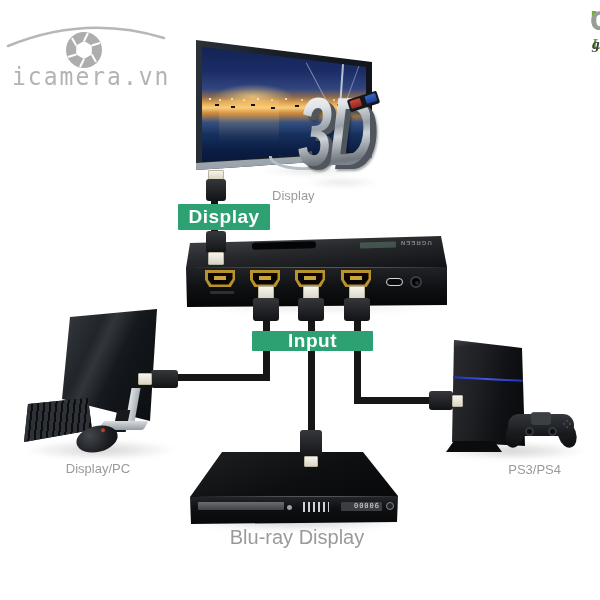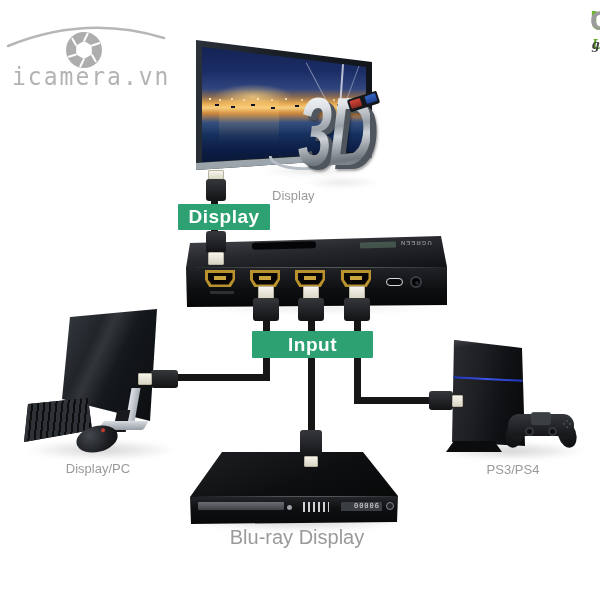--- a/index.html
+++ b/index.html
@@ -113,26 +113,26 @@
   .cable4v{left:354px;top:319px;width:7px;height:85px;}
   .cable4h{left:354px;top:397px;width:77px;height:7px;}
   .ps-body{left:429px;top:391px;width:24px;height:19px;}
   .ps-tip{left:452px;top:395px;width:11px;height:12px;}
 
   
   .badge{background:#2ea172;color:#fff;font-weight:bold;font-size:19px;z-index:6;
          display:flex;align-items:center;justify-content:center;border-radius:1px;
          letter-spacing:.5px;}
   .badge-output{left:178px;top:204px;width:92px;height:26px;}
-  .badge-input{left:252px;top:331px;width:121px;height:27px;}
+  .badge-input{left:252px;top:331px;width:121px;height:20px;}
   .lbl{color:#9a9a9a;font-size:13px;z-index:6;white-space:nowrap;}
   .lbl-display{left:272px;top:188px;}
   .lbl-laptop{left:40px;top:461px;width:116px;text-align:center;}
   .lbl-bluray{left:222px;top:526px;width:150px;text-align:center;font-size:20px;}
-  .lbl-ps{left:465px;top:462px;width:96px;text-align:center;}
+  .lbl-ps{left:465px;top:462px;width:96px;text-align:right;}
 
   
   .box-top{left:185px;top:236px;width:262px;height:33px;z-index:2;
            clip-path:polygon(5px 7px,256px 0px,262px 31px,1px 32px);
            background:linear-gradient(175deg,#45484e 0%,#26282c 45%,#101114 100%);}
   .box-slot{left:67px;top:6px;width:64px;height:7px;background:#050507;border-radius:3px;
             transform:rotate(-1.5deg);}
   .box-sticker{left:175px;top:6px;width:36px;height:6px;background:rgba(125,170,140,.35);
                border-radius:1px;transform:rotate(-1.5deg);}
   .box-brand{left:215px;top:4px;font-size:6px;font-weight:bold;letter-spacing:1px;

